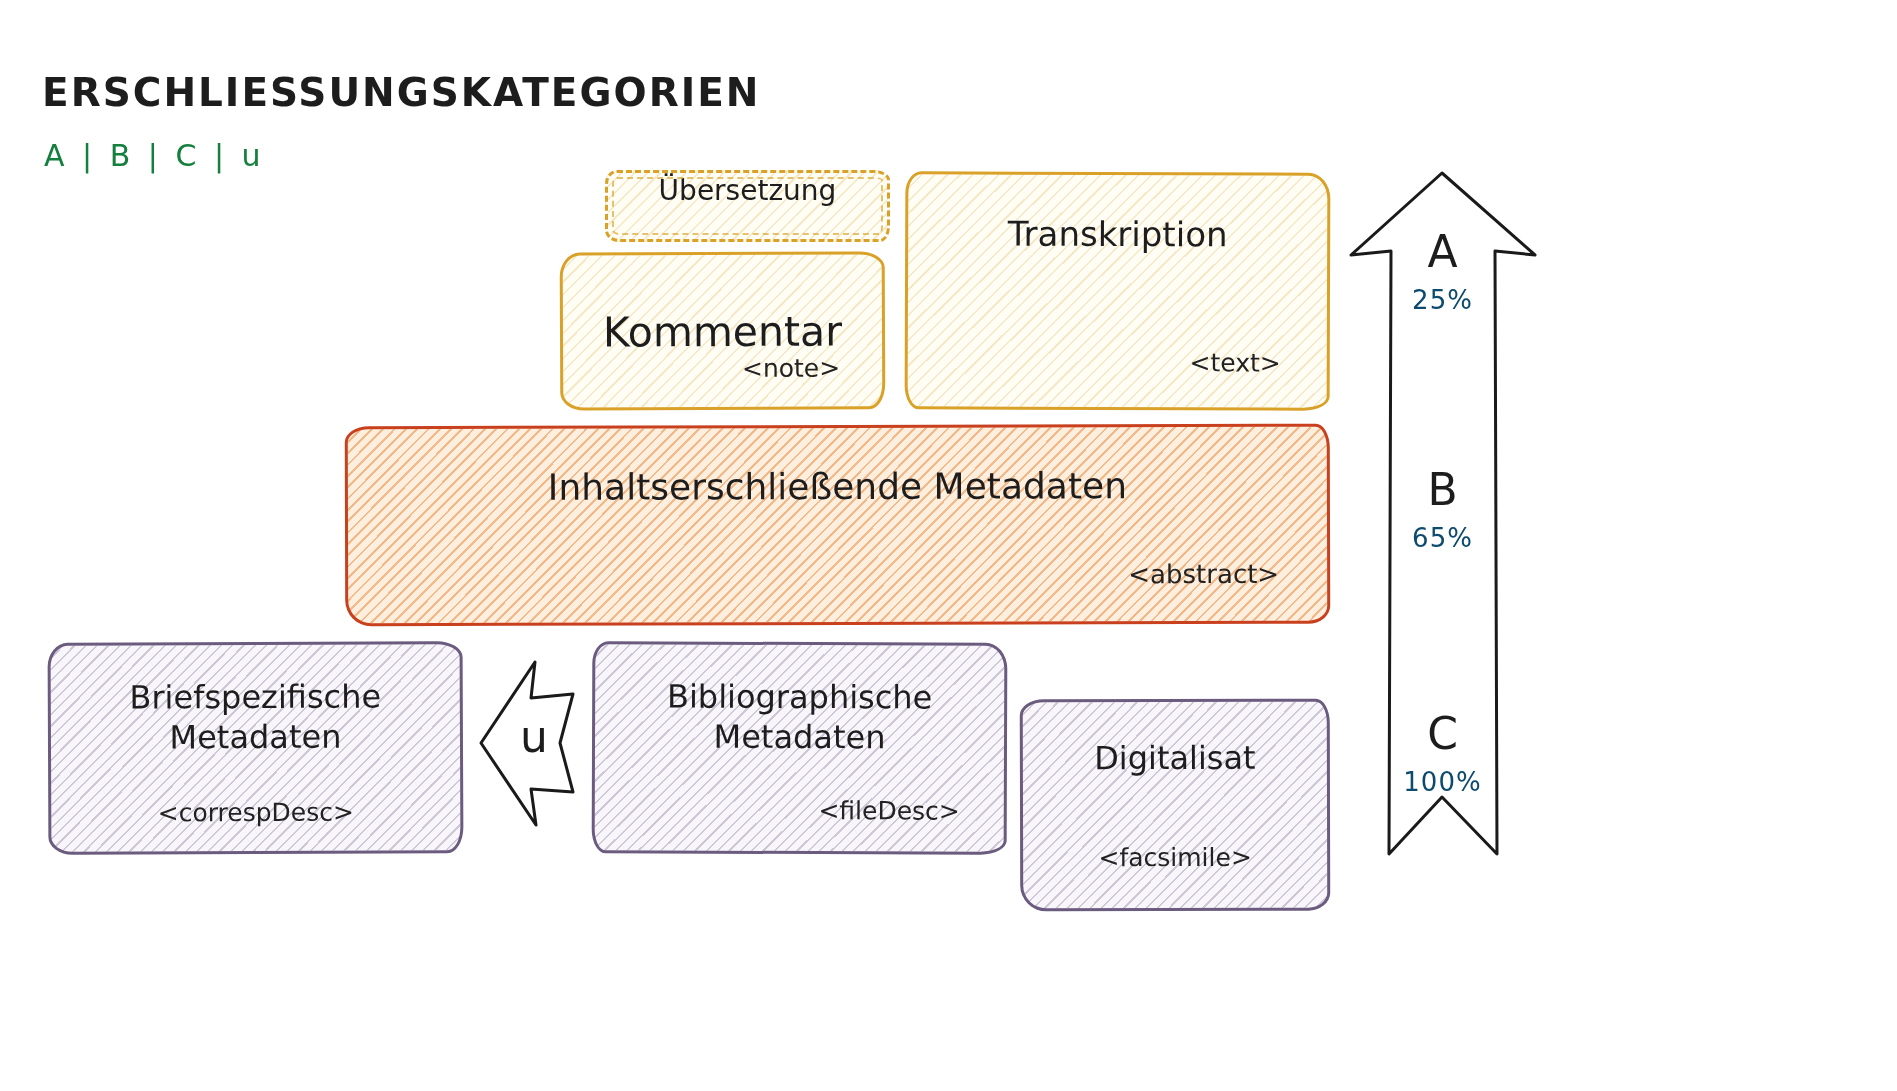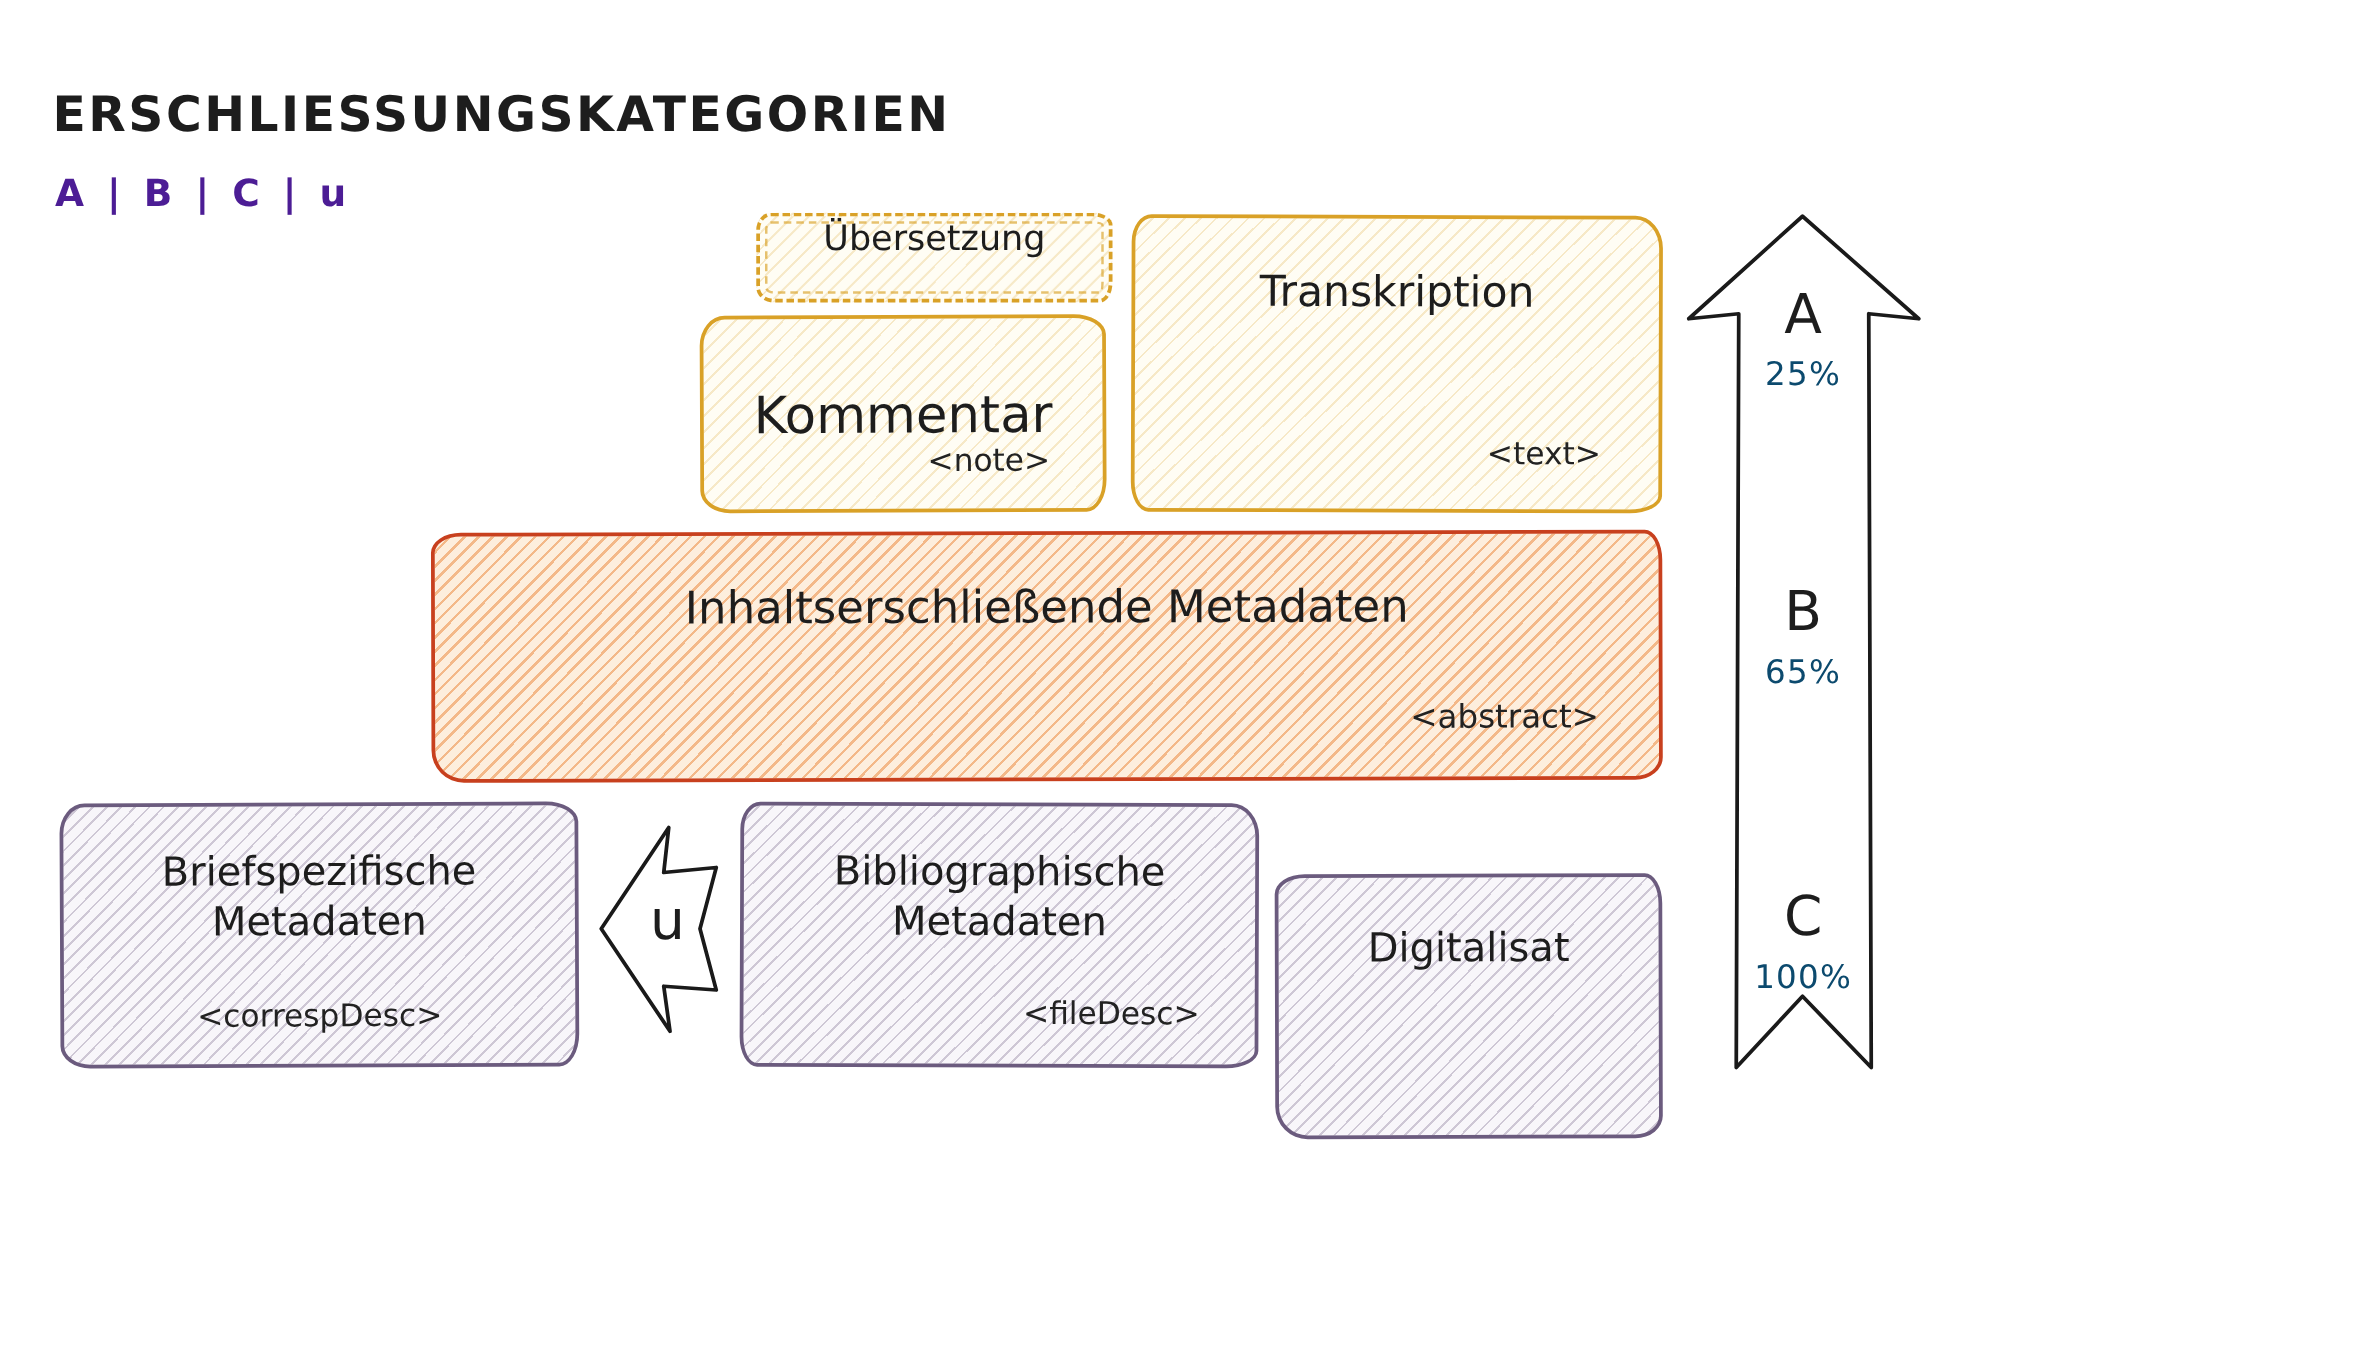--- a/index.html
+++ b/index.html
@@ -12,21 +12,21 @@
     overflow:hidden;
   }
 
   
   .title{
     position:absolute;left:42px;top:70px;
     font-size:39px;font-weight:700;letter-spacing:2px;
   }
   .subtitle{
     position:absolute;left:44px;top:138px;
-    font-size:30px;font-weight:700;letter-spacing:4px;color:#4c1d95;
+    font-size:30px;font-weight:400;letter-spacing:4px;color:#15803d;
   }
 
   
   .box{
     position:absolute;
     border:3px solid #000;
     box-sizing:border-box;
     display:flex;flex-direction:column;align-items:center;
   }
   .sk1{border-radius:20px 26px 16px 24px / 24px 16px 26px 18px;transform:rotate(-0.25deg);}
@@ -160,20 +160,21 @@
     <div class="union-label">u</div>
   </div>
 
   <div class="box purple sk2" id="biblio">
     <div class="box-label">Bibliographische Metadaten</div>
     <div class="tei-tag">&lt;fileDesc&gt;</div>
   </div>
 
   <div class="box purple sk3" id="digitalisat">
     <div class="box-label">Digitalisat</div>
+    <div class="tei-tag">&lt;facsimile&gt;</div>
   </div>
 
   <div class="scale-arrow">
     <svg viewBox="0 0 195 690">
       <path class="stroke-ink" d="M 97,5
            L 190,87  L 150,83
            L 152,686 L 97,629  L 44,686
            L 46,83   L 6,87  Z"></path>
     </svg>
     <div class="level" id="level-a">

